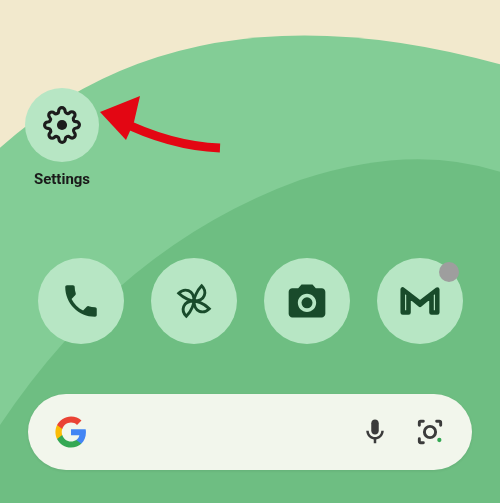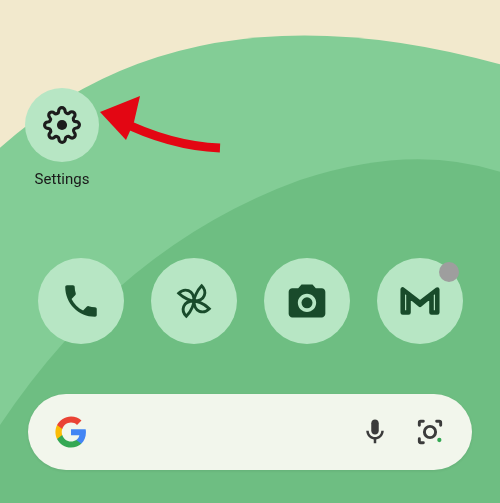--- a/index.html
+++ b/index.html
@@ -39,20 +39,21 @@
       display: flex;
       align-items: center;
       justify-content: center;
     }
     .icon-circle svg { display: block; }
     .app-label {
       margin-top: 8px;
       font-size: 15px;
       color: #1a1a1a;
       text-align: center;
+      font-weight: bold;
     }
     .annotation-arrow {
       position: absolute;
       left: 100px;
       top: 96px;
       z-index: 5;
       pointer-events: none;
     }
     .dock {
       position: absolute;

